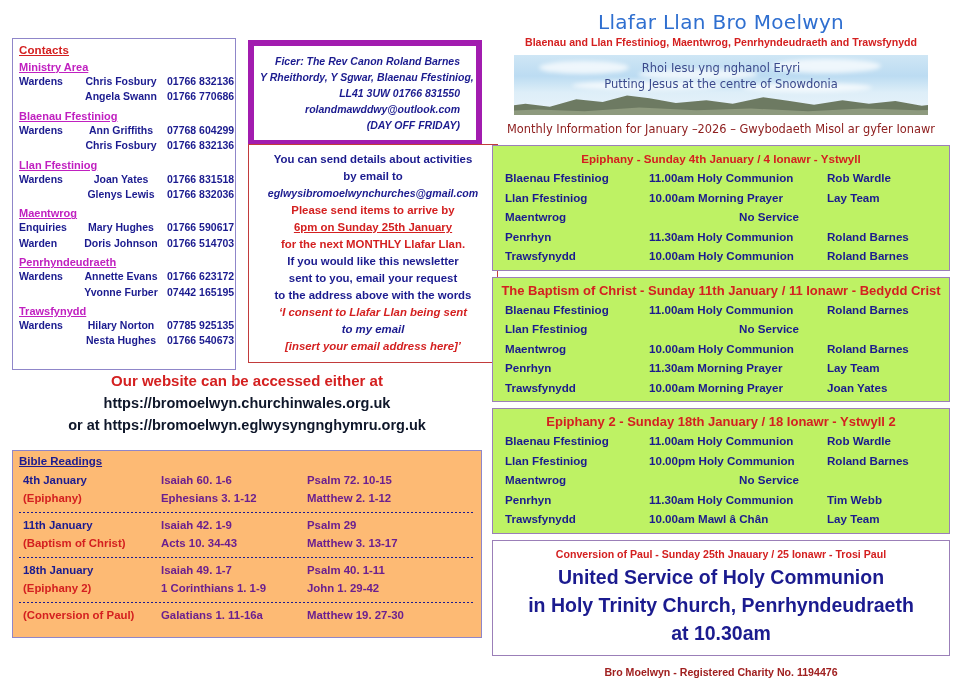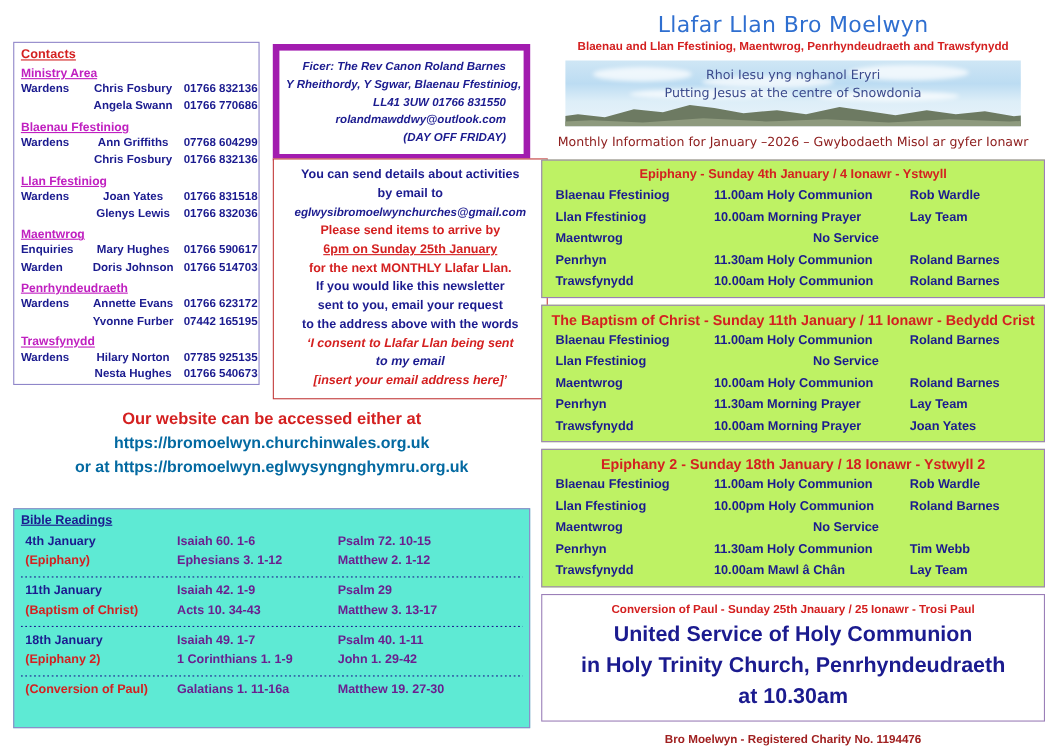--- a/index.html
+++ b/index.html
@@ -33,21 +33,21 @@
   }
 
   
   .contacts-box {
     position: absolute;
     left: 0; top: 0;
     width: 224px;
     box-sizing: border-box;
     border: 1px solid #8f86c9;
     background: #fff;
-    padding: 5px 6px 0 6px;
+    padding: 5px 6px 20px 6px;
   }
   .sec-title {
     color: #d42020;
     font-weight: bold;
     font-size: 11.5px;
     text-decoration: underline;
     letter-spacing: .1px;
     margin-bottom: 3px;
   }
   .area-title {
@@ -120,35 +120,35 @@
     width: 470px;
     text-align: center;
   }
   .website .w1 {
     color: #d42020;
     font-weight: bold;
     font-size: 15px;
     line-height: 22px;
   }
   .website .w2 {
-    color: #0369a1;
+    color: #0f172a;
     font-weight: bold;
     font-size: 14.5px;
     line-height: 22px;
   }
 
   
   .bible-box {
     position: absolute;
-    left: 0; top: 424px;
+    left: 0; top: 412px;
     width: 470px;
     box-sizing: border-box;
     border: 1px solid #8f86c9;
-    background: #5eead4;
-    padding: 4px 6px 22px 6px;
+    background: #fdba74;
+    padding: 4px 6px 10px 6px;
   }
   .bible-title {
     color: #1b1b8f;
     font-weight: bold;
     font-size: 11.5px;
     text-decoration: underline;
     margin-bottom: 2px;
   }
   .br-group { padding: 2px 0 3px 0; }
   .br-line {

